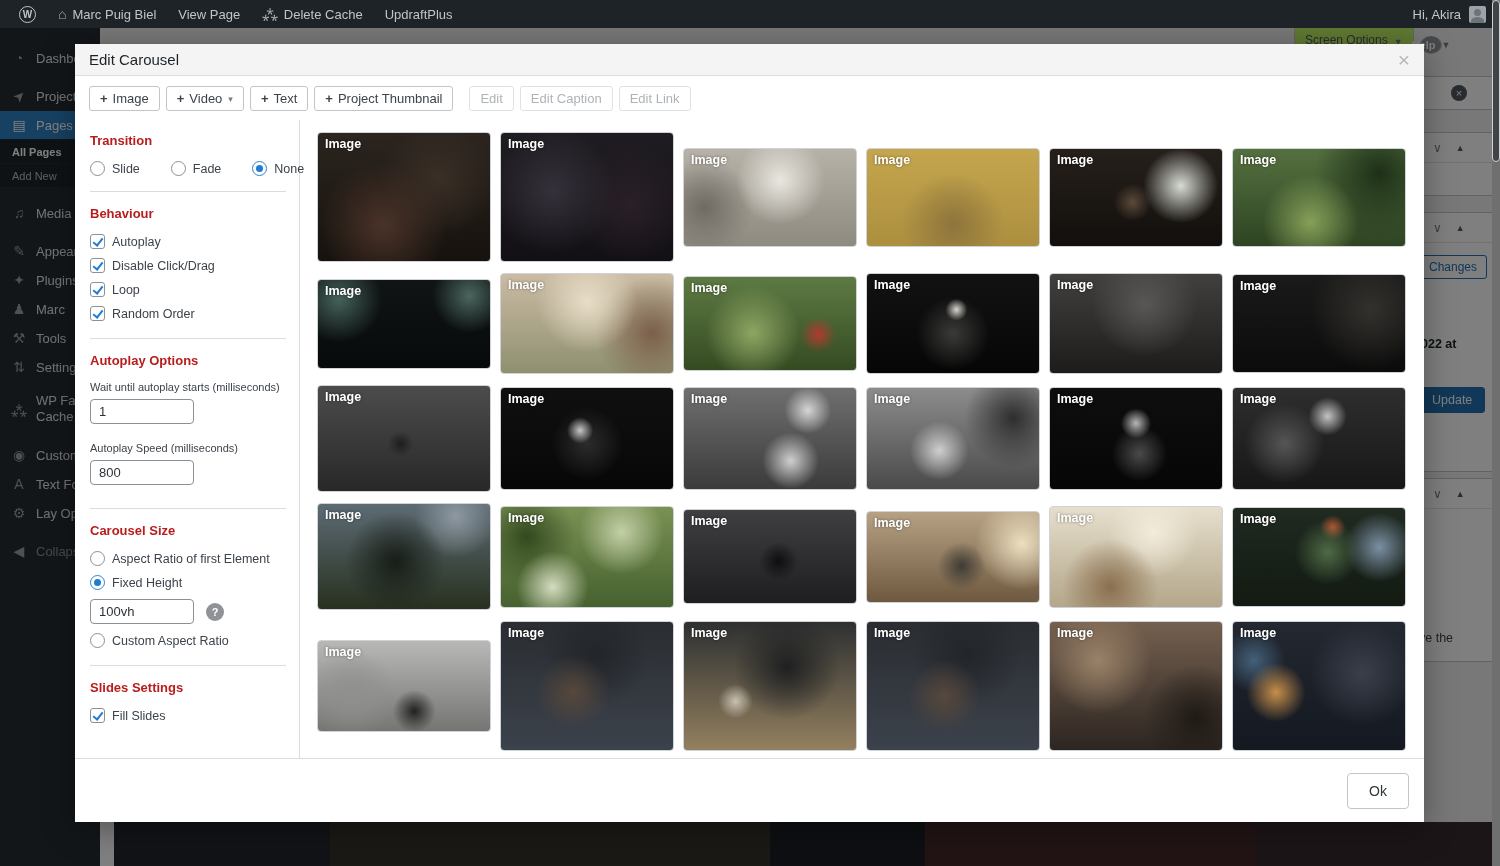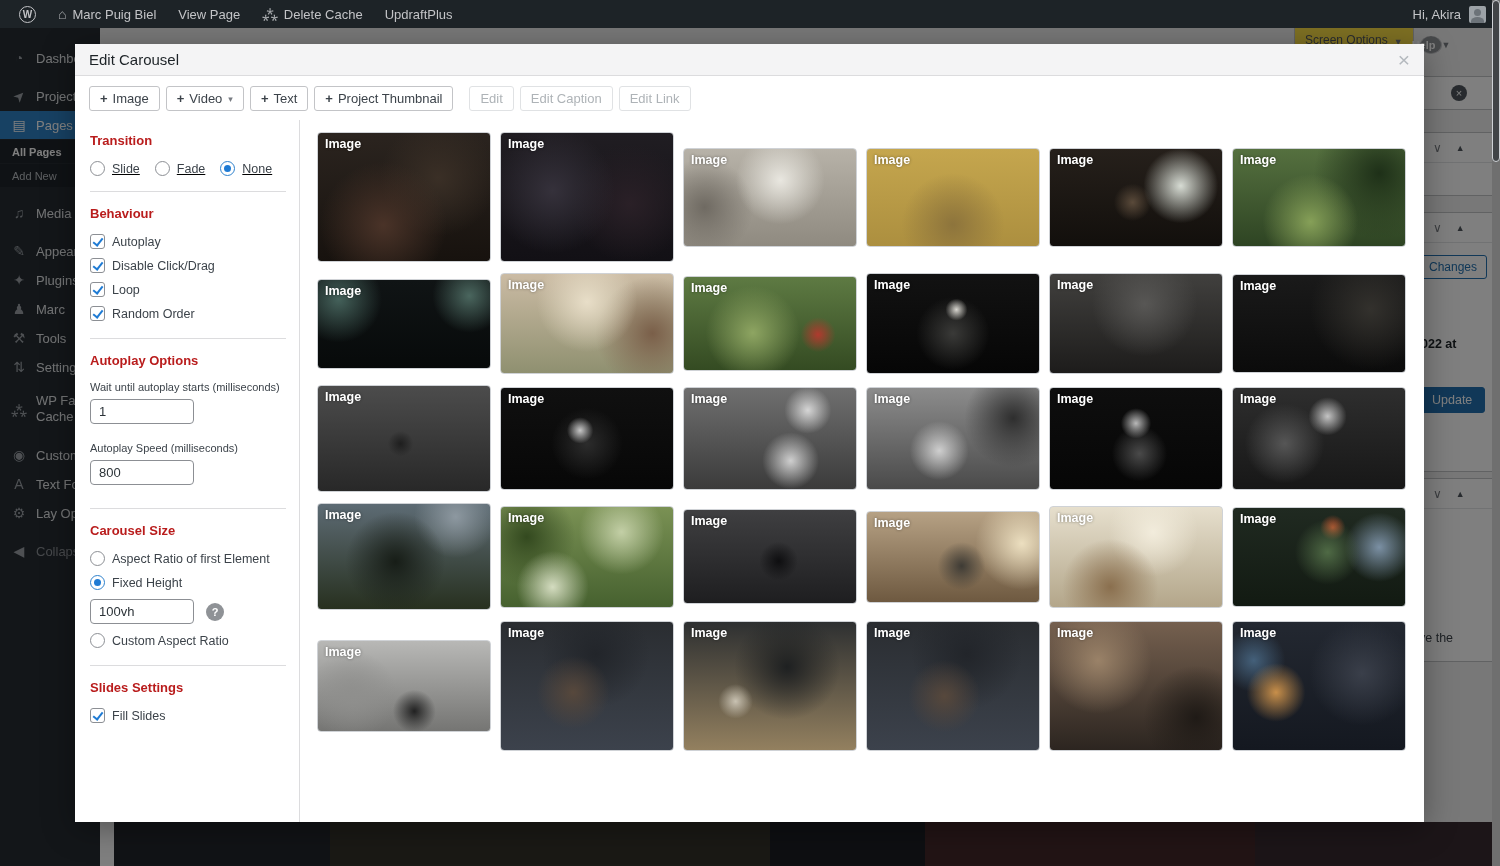--- a/index.html
+++ b/index.html
@@ -34,21 +34,21 @@
   .sb-item.active { background:#2e82c6; color:#fff; }
   .sb-item.active .sb-ic { color:#fff; }
   .sb-item.sub { background:#1f252a; padding-left:12px; height:23px; color:#b9bec2; font-size:11px; }
   .sb-item.sub.bold { color:#ffffff; font-weight:bold; }
   .sb-item.wrap { height:40px; }
   .sb-item.wrap .sb-label { white-space:normal; width:56px; line-height:1.25; }
   .sb-item.dim { color:#8d9196; }
 
   
   #content-bg { position:absolute; top:28px; left:100px; right:0; bottom:0; background:#f0f0f1; z-index:5; }
-  .tab { position:absolute; background:#fde047; border:1px solid #c3c4c7; border-top:none;
+  .tab { position:absolute; background:#bef264; border:1px solid #c3c4c7; border-top:none;
     color:#50575e; font-size:12px; display:flex; align-items:flex-end; gap:6px;
     padding:5px 10px; z-index:20; }
   .tab .caret { font-size:9px; color:#787c82; }
   .tab.so { left:1294px; top:28px; }
   .tab.help { left:1420px; top:36px; }
   .bx { position:absolute; left:1412px; width:88px; background:#fff; border:1px solid #c3c4c7; z-index:20; }
   .mbh { height:30px; display:flex; align-items:center; gap:14px; padding-left:20px;
     border-bottom:1px solid #e2e4e7; color:#787c82; }
   .mbh .tg { font-size:12px; }
   .mbh .up { font-size:9px; color:#50575e; }
@@ -85,21 +85,21 @@
     border-radius:3px; color:#3c434a; font-size:13px; padding:4px 10px; font-family:inherit; cursor:pointer; }
   .tb-btn .plus { font-weight:bold; font-size:13px; }
   .tb-btn .caret { font-size:9px; color:#787c82; margin-left:1px; }
   .tb-btn.disabled { color:#aeb3b7; border-color:#e0e2e4; cursor:default; }
   .tb-btn.gap { margin-left:10px; }
   .m-body { flex:1; display:flex; min-height:0; }
   .m-settings { width:225px; flex:none; padding:4px 13px 0 15px; border-right:1px solid #dcdcde; }
   .sec { padding:2px 0 15px; border-bottom:1px solid #dcdcde; margin-bottom:5px; }
   .sec.last { border-bottom:none; }
   .sec h3 { margin:7px 0 13px; font-size:13px; font-weight:bold; color:#b91c1c; }
-  .inline-opts { display:flex; gap:15px;text-decoration:underline; }
+  .inline-opts { display:flex; gap:31px; }
   .opt { display:flex; align-items:center; gap:7px; font-size:12.5px; color:#3c434a; cursor:pointer; }
   .stack-opts .opt { margin-bottom:9px; }
   .stack-opts .opt:last-child { margin-bottom:2px; }
   .ctl { width:15px; height:15px; border:1px solid #8c8f94; background:#fff; flex:none; }
   .ctl.radio { border-radius:50%; }
   .ctl.radio.on { border-color:#2f82cd; position:relative; }
   .ctl.radio.on::after { content:""; position:absolute; left:3px; top:3px; width:7px; height:7px;
     border-radius:50%; background:#1f7bd4; }
   .ctl.check { border-radius:3px; position:relative; }
   .ctl.check.on::after { content:""; position:absolute; left:4px; top:1px; width:4px; height:8px;
@@ -465,17 +465,20 @@
           </div>
           <div class="thumb" style="height: 130px; background: radial-gradient(circle at 28% 30%, rgb(154, 130, 104) 0%, rgba(0, 0, 0, 0) 35%), radial-gradient(circle at 85% 75%, rgb(31, 26, 22) 0%, rgba(0, 0, 0, 0) 30%), linear-gradient(rgb(117, 96, 79), rgb(44, 37, 32)); border-radius: 4px;">
             <span class="thumb-label">Image</span>
           </div>
           <div class="thumb" style="height: 130px; background: radial-gradient(circle at 25% 55%, rgb(200, 143, 74) 0%, rgba(0, 0, 0, 0) 20%), radial-gradient(circle at 12% 30%, rgb(68, 96, 122) 0%, rgba(0, 0, 0, 0) 18%), radial-gradient(circle at 75% 40%, rgb(58, 63, 74) 0%, rgba(0, 0, 0, 0) 35%), linear-gradient(rgb(35, 40, 49), rgb(20, 24, 32)); border-radius: 4px;">
             <span class="thumb-label">Image</span>
           </div>
         </div>
     </div>
   </div>
+  <div class="m-foot">
+    <button class="ok">Ok</button>
+  </div>
 </div>
 
 <div id="scrollbar">
     <div class="thumb"></div>
   </div>
 
 </body></html>

